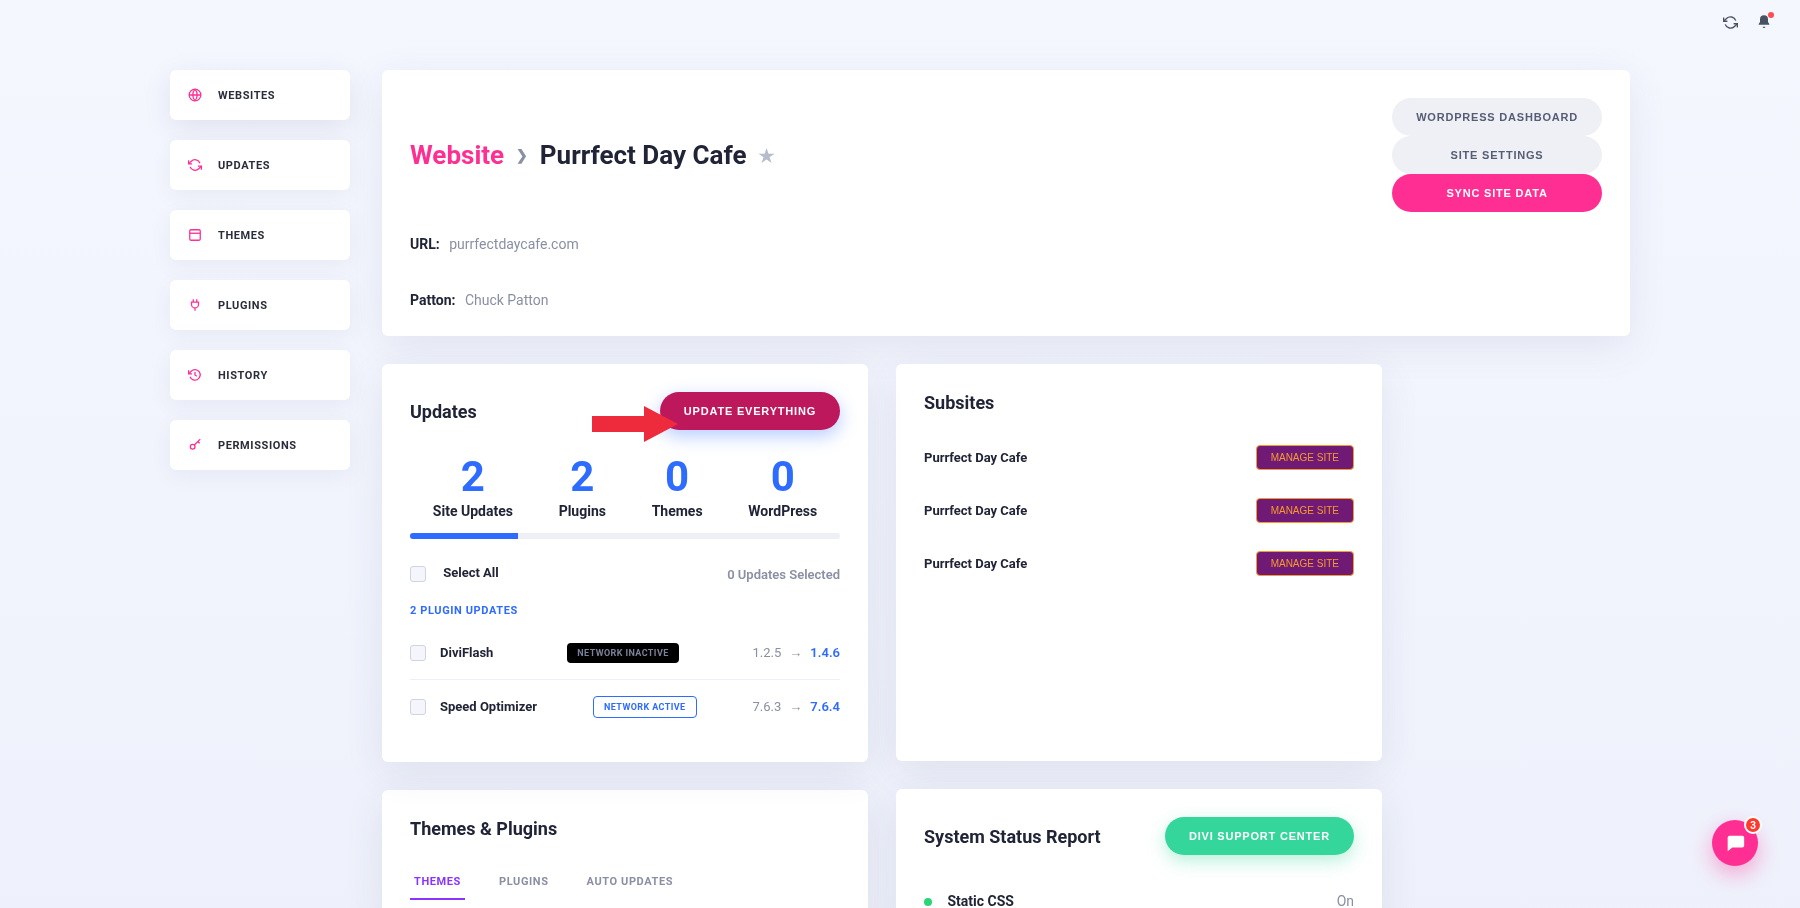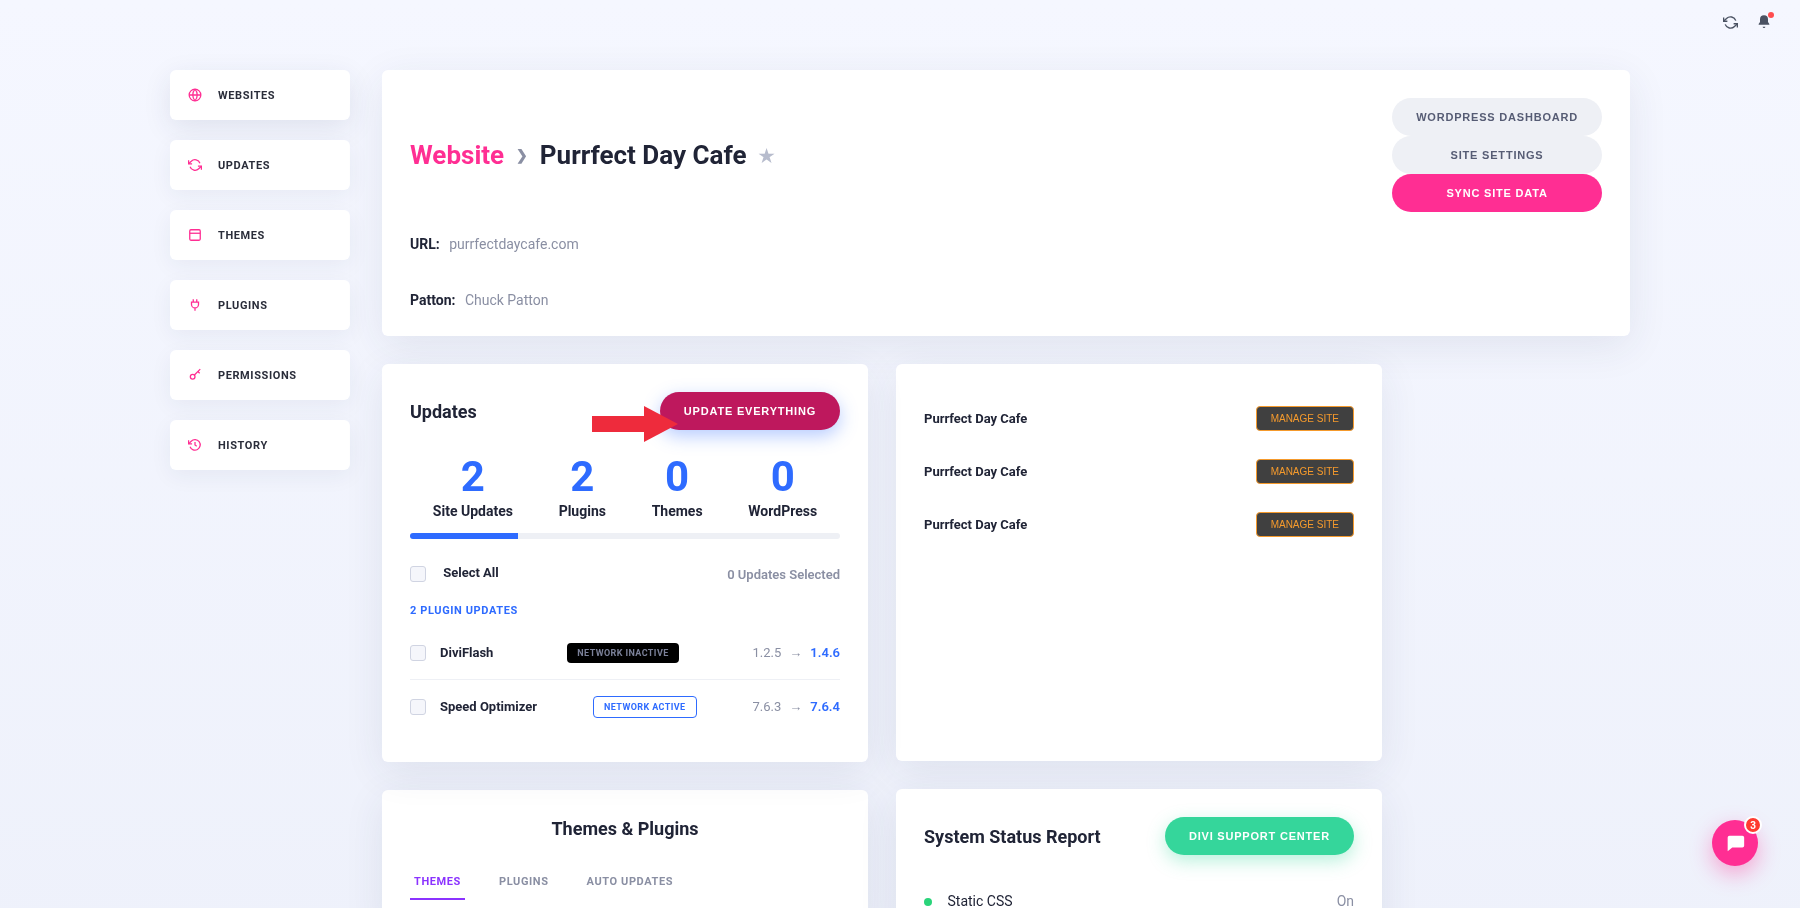--- a/index.html
+++ b/index.html
@@ -69,21 +69,21 @@
     border:none; border-radius:22px;
     padding:13px 24px;
     font-size:11px; font-weight:700; letter-spacing:.8px;
     cursor:pointer;
   }
   .btn-light { background:#eef0f5; color:#565c74; }
   .btn-pink  { background:#ff2e93; color:#fff; }
   .btn-blue  { background:#be185d; color:#fff; box-shadow:0 6px 18px rgba(46,107,255,.35); }
   .btn-green { background:#35d69b; color:#fff; box-shadow:0 6px 18px rgba(53,214,155,.35); }
   .btn-outline-orange {
-    background:#404040; color:#f59a2c;
+    background:#701a75; color:#f59a2c;
     border:1px solid #f59a2c;
     padding:6px 14px; font-size:10px; border-radius:4px;
   }
 
   .meta-row { display:flex; gap:40px; font-size:14px;flex-direction:column; }
   .meta-row .lbl { font-weight:700; color:#202436; }
   .meta-row .val { color:#8a8fa3; margin-left:6px; }
 
   .cols { display:flex; gap:28px; }
   .col-left  { width:486px; display:flex; flex-direction:column; gap:28px; }
@@ -116,21 +116,21 @@
   .badge-inactive { background:#000000; color:#7b8199; }
   .badge-active { background:#fff; color:#2e6bff; border:1px solid #2e6bff; }
   .ver { display:flex; align-items:center; gap:8px; font-size:13px; }
   .ver .old { color:#8a8fa3; }
   .ver .arw { color:#8a8fa3; }
   .ver .new { color:#2e6bff; font-weight:600; }
 
   .subsite-row { display:flex; justify-content:space-between; align-items:center; padding:14px 0; font-size:13px; }
   .subsite-name { font-weight:700; color:#202436; }
 
-  .tp-head { display:flex; justify-content:center; align-items:center; }
+  .tp-head { display:flex; justify-content:flex-start; align-items:center; }
   .tabs { display:flex; gap:30px; margin-top:26px; font-size:11px; font-weight:700; letter-spacing:.6px; color:#8a8fa3;}
   .tab { padding:10px 4px; cursor:pointer; }
   .tab.active { color:#8b33ff; border-bottom:2px solid #8b33ff; }
 
   .sys-head { display:flex; justify-content:space-between; align-items:center; margin-bottom:28px;}
   .sys-row { display:flex; justify-content:space-between; align-items:center; font-size:14px; padding:10px 0;}
   .dot-green { width:8px; height:8px; background:#2ad47a; border-radius:50%; display:inline-block; margin-right:12px; }
   .sys-val { color:#8a8fa3; }
 
   
@@ -209,35 +209,35 @@
       <span class="icn">
         <svg width="14" height="14" viewBox="0 0 24 24" fill="none" stroke="currentColor" stroke-width="2.2">
             <path d="M9 2v5M15 2v5M6 7h12v4a6 6 0 0 1-12 0V7zM12 17v5"></path>
           </svg>
       </span>
       <span>PLUGINS</span>
     </div>
     <div class="side-item">
       <span class="icn">
         <svg width="14" height="14" viewBox="0 0 24 24" fill="none" stroke="currentColor" stroke-width="2.2">
-            <circle cx="8" cy="15" r="4"></circle>
-            <path d="M11 12 21 2M17 6l3 3"></path>
-          </svg>
-      </span>
-      <span>PERMISSIONS</span>
-    </div>
-    <div class="side-item">
-      <span class="icn">
-        <svg width="14" height="14" viewBox="0 0 24 24" fill="none" stroke="currentColor" stroke-width="2.2">
             <path d="M1 4v6h6"></path>
             <path d="M3.5 15a9 9 0 1 0 2-9.5L1 10"></path>
             <path d="M12 7v5l3 2"></path>
           </svg>
       </span>
       <span>HISTORY</span>
+    </div>
+    <div class="side-item">
+      <span class="icn">
+        <svg width="14" height="14" viewBox="0 0 24 24" fill="none" stroke="currentColor" stroke-width="2.2">
+            <circle cx="8" cy="15" r="4"></circle>
+            <path d="M11 12 21 2M17 6l3 3"></path>
+          </svg>
+      </span>
+      <span>PERMISSIONS</span>
     </div>
   </div>
 
   <div class="main">
 
     <div class="card header-card">
       <div class="header-top">
         <div class="crumbs">
           <span class="root">Website</span>
           <span class="chev">❯</span>
@@ -346,20 +346,21 @@
             <div class="tab">PLUGINS</div>
             <div class="tab">AUTO UPDATES</div>
           </div>
         </div>
 
       </div>
 
       <div class="col-right">
 
         <div class="card" style="min-height:397px;">
+          <div class="panel-title" style="margin-bottom:18px;">Subsites</div>
           <div class="subsite-row">
             <span class="subsite-name">Purrfect Day Cafe</span>
             <button class="btn-outline-orange">MANAGE SITE</button>
           </div>
           <div class="subsite-row">
             <span class="subsite-name">Purrfect Day Cafe</span>
             <button class="btn-outline-orange">MANAGE SITE</button>
           </div>
           <div class="subsite-row">
             <span class="subsite-name">Purrfect Day Cafe</span>
@@ -368,21 +369,21 @@
         </div>
 
         <div class="card">
           <div class="sys-head">
             <div class="panel-title">System Status Report</div>
             <button class="btn btn-green">DIVI SUPPORT CENTER</button>
           </div>
           <div class="sys-row">
             <div>
               <span class="dot-green"></span>
-              <span style="font-weight:400;color:#202436;">Static CSS</span>
+              <span style="font-weight:700;color:#202436;">Static CSS</span>
             </div>
             <span class="sys-val">On</span>
           </div>
         </div>
 
       </div>
     </div>
 
   </div>
 </div>

